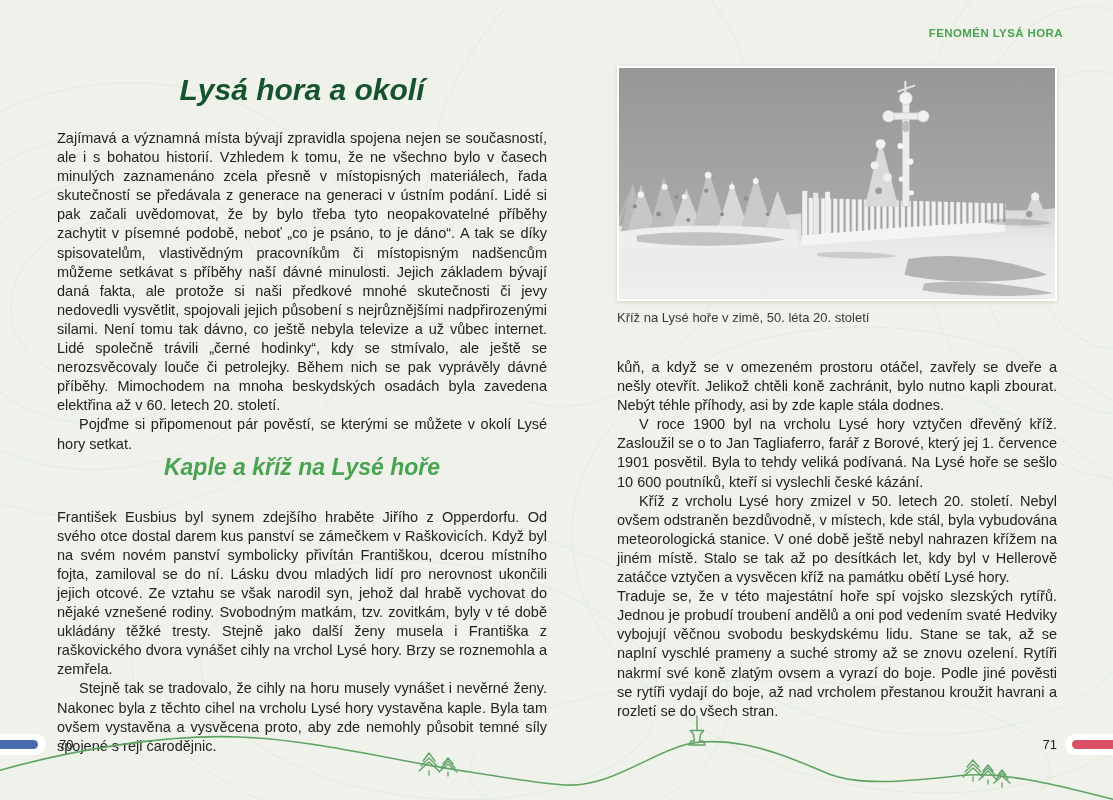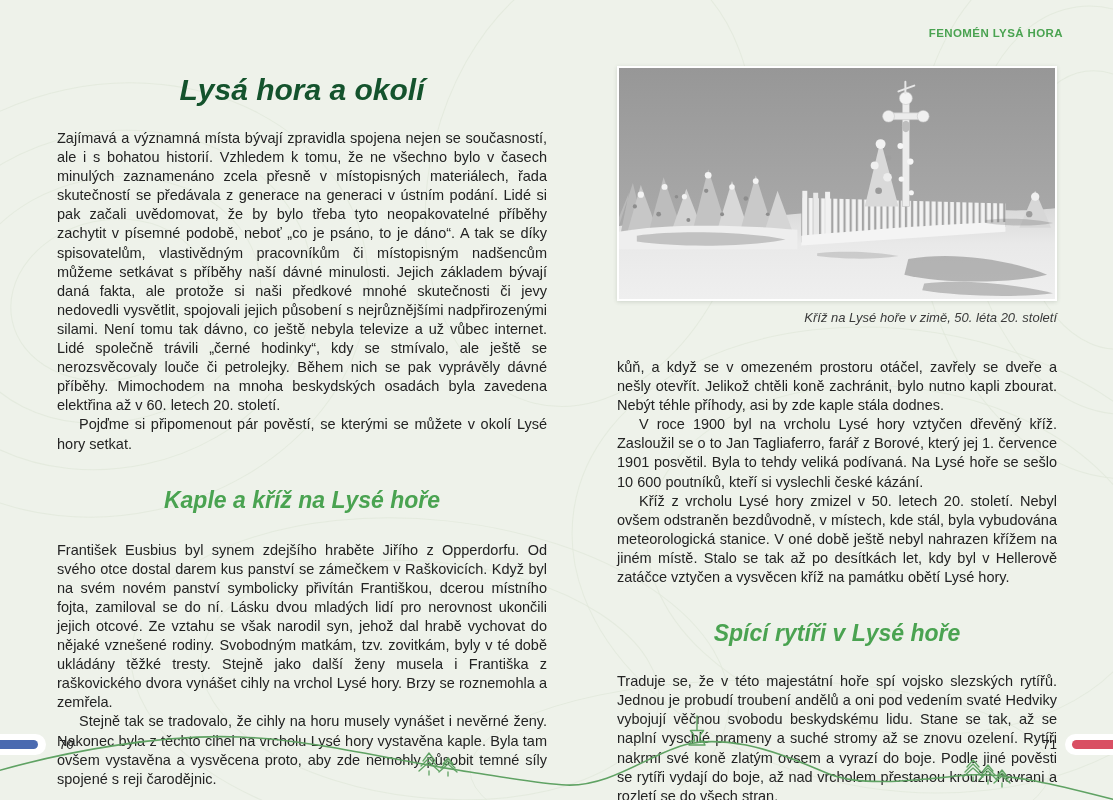--- a/index.html
+++ b/index.html
@@ -28,33 +28,33 @@
   .running-head{
     position:absolute;top:27px;right:-6px;
     color:#4aa351;font-weight:bold;font-size:11.5px;letter-spacing:.4px;
   }
   .photo-frame{
     margin:66px 0 0 0;width:436px;background:#fff;padding:2px;
     box-shadow:0 1px 4px rgba(60,80,60,.18);
   }
   .photo-frame svg{display:block;width:436px;height:231px;}
   .photo-caption{
-    margin-top:9px;text-align:right;font-style:italic;
+    margin-top:9px;text-align:left;
     font-size:13px;color:#3a3a3a;
   }
   .footer-decor{position:absolute;left:0;top:700px;width:1113px;height:100px;pointer-events:none;}
   .tab-bg-left{position:absolute;left:0;top:734px;width:46px;height:21px;background:#ffffff;border-radius:0 11px 11px 0;}
   .tab-bar-left{position:absolute;left:-5px;top:740px;width:43px;height:9px;background:#4a6ab0;border-radius:5px;}
   .tab-bg-right{position:absolute;right:0;top:734px;width:48px;height:21px;background:#ffffff;border-radius:11px 0 0 11px;}
   .tab-bar-right{position:absolute;right:-5px;top:740px;width:46px;height:9px;background:#d94f63;border-radius:5px;}
   .page-num{position:absolute;top:737px;font-size:13px;color:#222;}
   .page-num-left{left:59px;}
   .page-num-right{right:56px;text-align:center;}
   .mt-intro{margin-top:22px;}
-  .mt-h2{margin-top:33px;margin-bottom:27px;}
+  .mt-h2{margin-bottom:27px;}
   .mt-right-body{margin-top:33px;}
   .mt-h2r{margin-top:33px;margin-bottom:25px;}
 </style>
 </head>
 <body>
 
 <svg class="bg-topo" viewBox="0 0 1113 800" fill="none" stroke="#e2e9dc" stroke-width="1">
   <g stroke-opacity="0.85">
     <ellipse cx="110" cy="300" rx="260" ry="215" transform="rotate(-12 110 300)"></ellipse>
     <ellipse cx="110" cy="300" rx="205" ry="168" transform="rotate(-12 110 300)"></ellipse>
@@ -198,21 +198,20 @@
   </figure>
 
   <figcaption class="photo-caption">Kříž na Lysé hoře v zimě, 50. léta 20. století</figcaption>
 
   <div class="body-text mt-right-body">
     <p>kůň, a když se v omezeném prostoru otáčel, zavřely se dveře a nešly otevřít. Jelikož chtěli koně zachránit, bylo nutno kapli zbourat. Nebýt téhle příhody, asi by zde kaple stála dodnes.</p>
     <p class="indent">V roce 1900 byl na vrcholu Lysé hory vztyčen dřevěný kříž. Zasloužil se o to Jan Tagliaferro, farář z Borové, který jej 1. července 1901 posvětil. Byla to tehdy veliká podívaná. Na Lysé hoře se sešlo 10 600 poutníků, kteří si vyslechli české kázání.</p>
     <p class="indent">Kříž z vrcholu Lysé hory zmizel v 50. letech 20. století. Nebyl ovšem odstraněn bezdůvodně, v místech, kde stál, byla vybudována meteorologická stanice. V oné době ještě nebyl nahrazen křížem na jiném místě. Stalo se tak až po desítkách let, kdy byl v Hellerově zatáčce vztyčen a vysvěcen kříž na památku obětí Lysé hory.</p>
   </div>
 
-  <h2 class="section-heading mt-h2r">Spící rytíři v Lysé hoře</h2>
 
   <div class="body-text">
     <p>Traduje se, že v této majestátní hoře spí vojsko slezských rytířů. Jednou je probudí troubení andělů a oni pod vedením svaté Hedviky vybojují věčnou svobodu beskydskému lidu. Stane se tak, až se naplní vyschlé prameny a suché stromy až se znovu ozelení. Rytíři nakrmí své koně zlatým ovsem a vyrazí do boje. Podle jiné pověsti se rytíři vydají do boje, až nad vrcholem přestanou kroužit havrani a rozletí se do všech stran.</p>
   </div>
 </div>
 
 <svg class="footer-decor" viewBox="0 0 1113 100" fill="none" stroke="#5fa263" stroke-width="1.6" stroke-linecap="round" stroke-linejoin="round">
   <path d="M-6,72 C70,50 165,34 240,37 C315,40 390,60 470,72 C515,79 543,84 566,85 C612,87 652,52 688,44 C706,40 724,41 746,45 C776,51 802,63 832,75 C868,88 930,78 968,75 C1006,73 1052,84 1092,94 L1120,101"></path>
 
   <g stroke-width="1.4">

